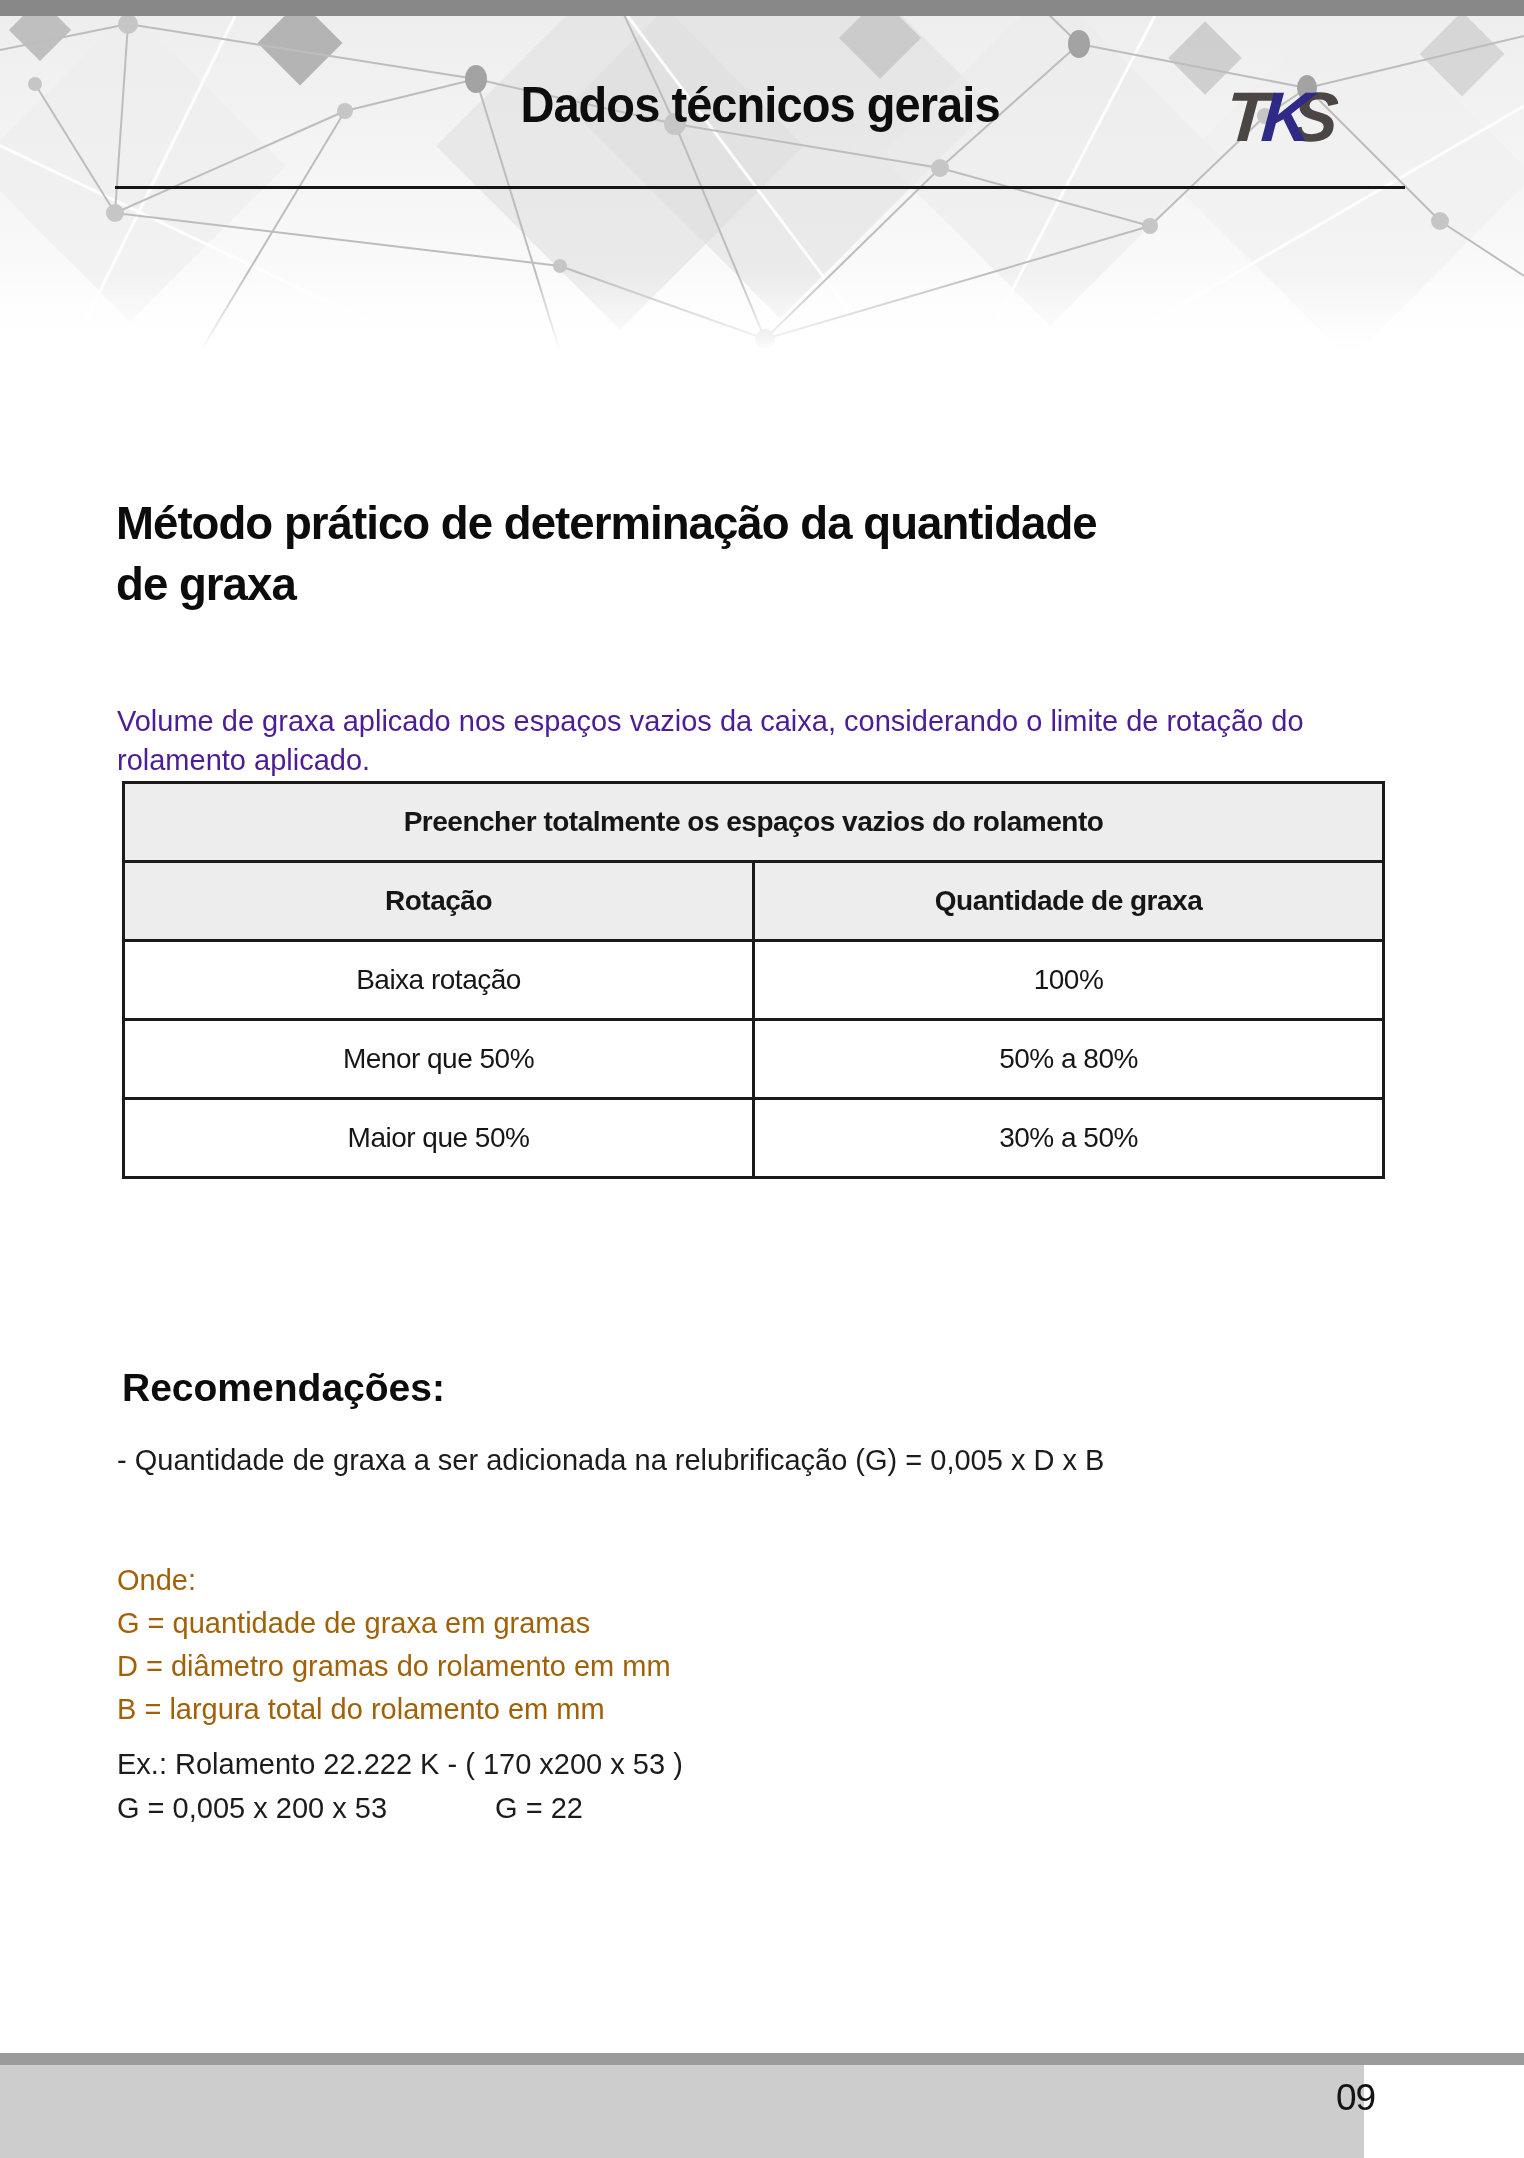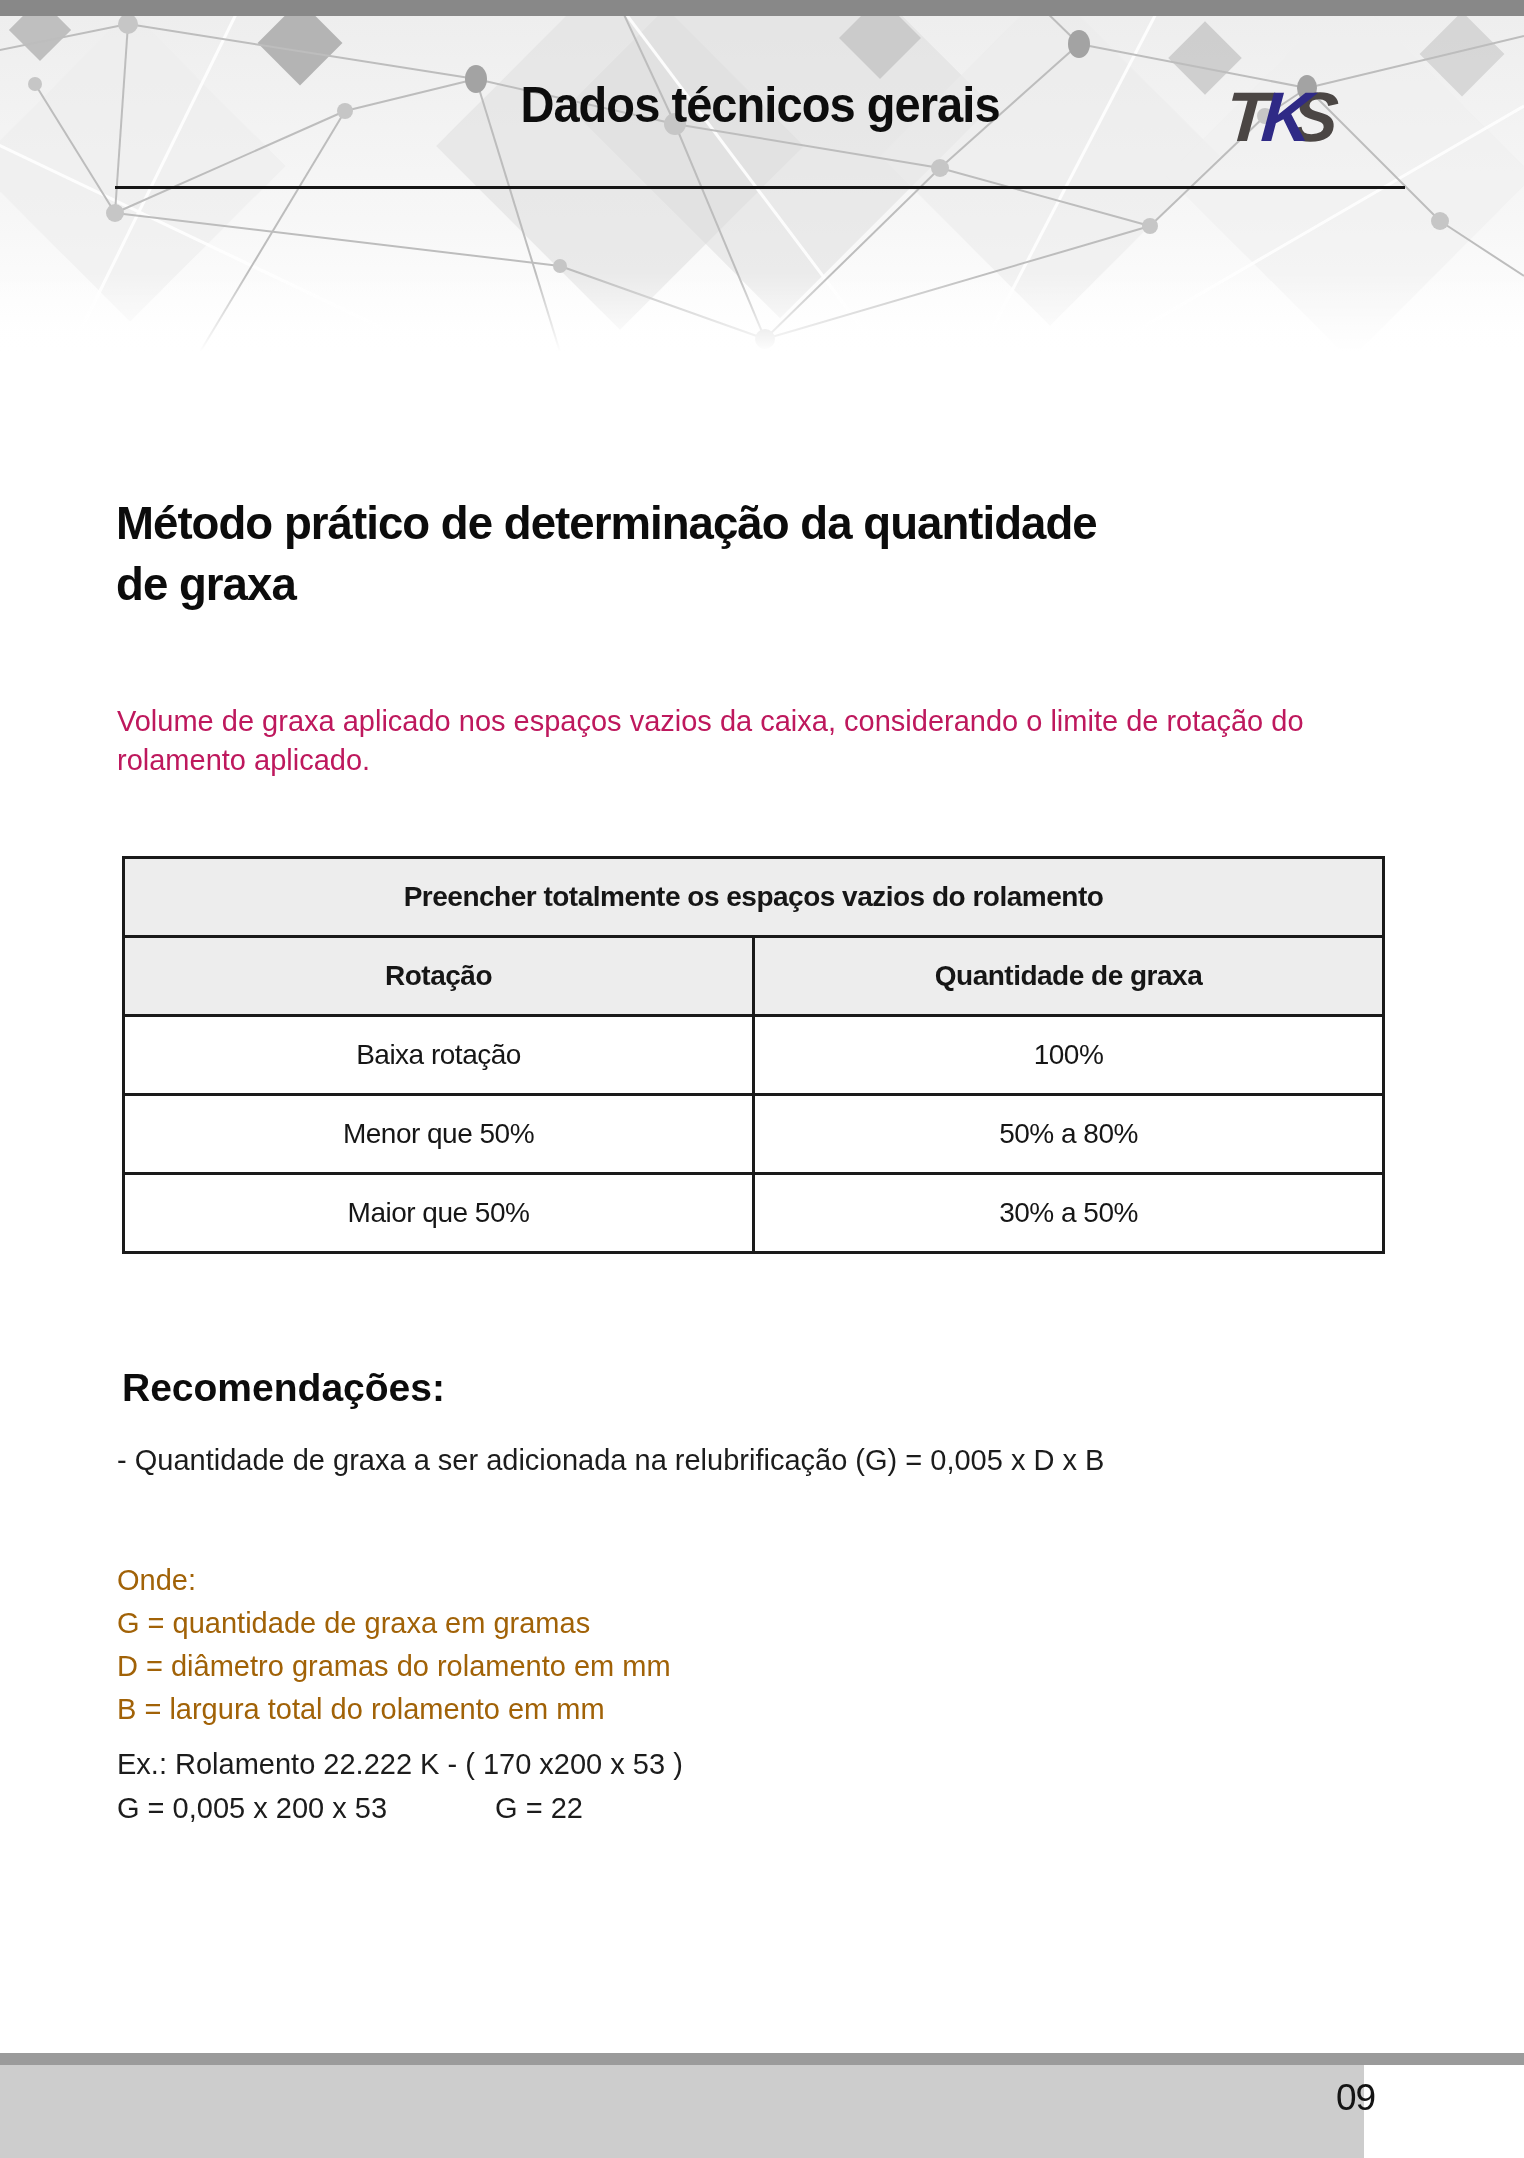--- a/index.html
+++ b/index.html
@@ -46,24 +46,24 @@
   }
   
   .main-title{
     position:absolute;left:116px;top:476px;width:1250px;
     font-size:47px;line-height:61px;font-weight:bold;color:#0c0c0c;
     letter-spacing:-1px;
     transform:scaleX(.97);transform-origin:left;
   }
   .intro{
     position:absolute;left:117px;top:686px;width:1272px;
-    font-size:29px;line-height:39px;color:#be185d;
+    font-size:29px;line-height:39px;color:#4c1d95;
   }
   table.grease{
-    position:absolute;left:122px;top:840px;width:1263px;
+    position:absolute;left:122px;top:765px;width:1263px;
     border-collapse:collapse;table-layout:fixed;
     font-size:28px;letter-spacing:-.5px;
   }
   table.grease th, table.grease td{
     border:3px solid var(--table-border);
     text-align:center;vertical-align:middle;
     height:76px;padding:0 10px;
   }
   table.grease th{background:var(--table-header-bg);font-weight:bold;}
   table.grease td{background:#ffffff;font-weight:normal;}

